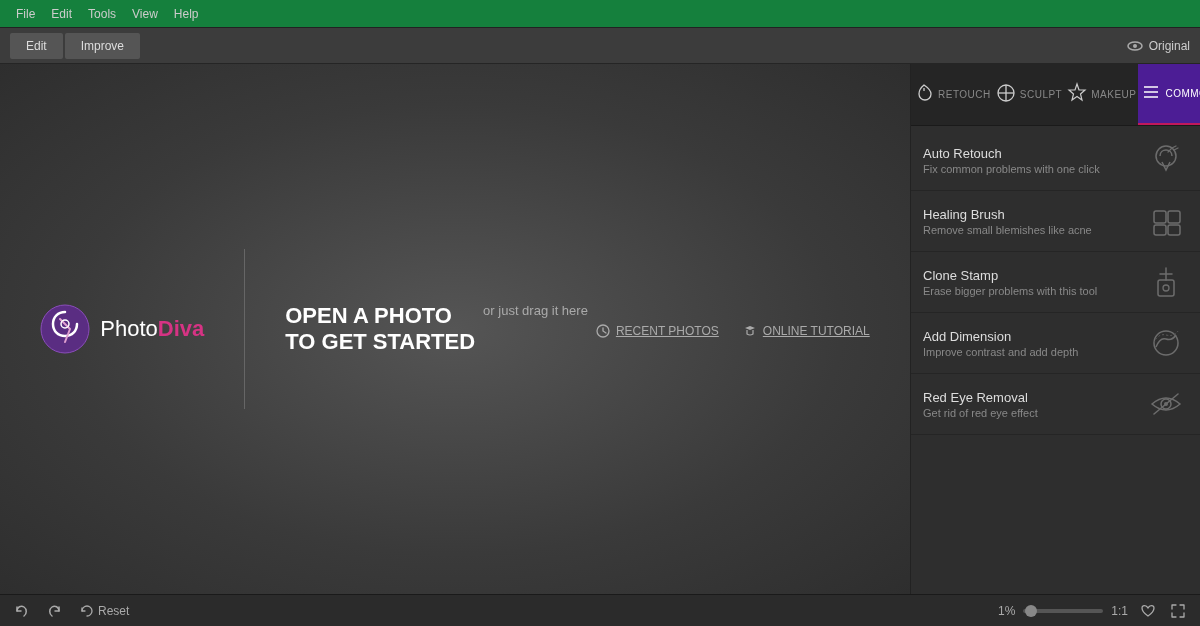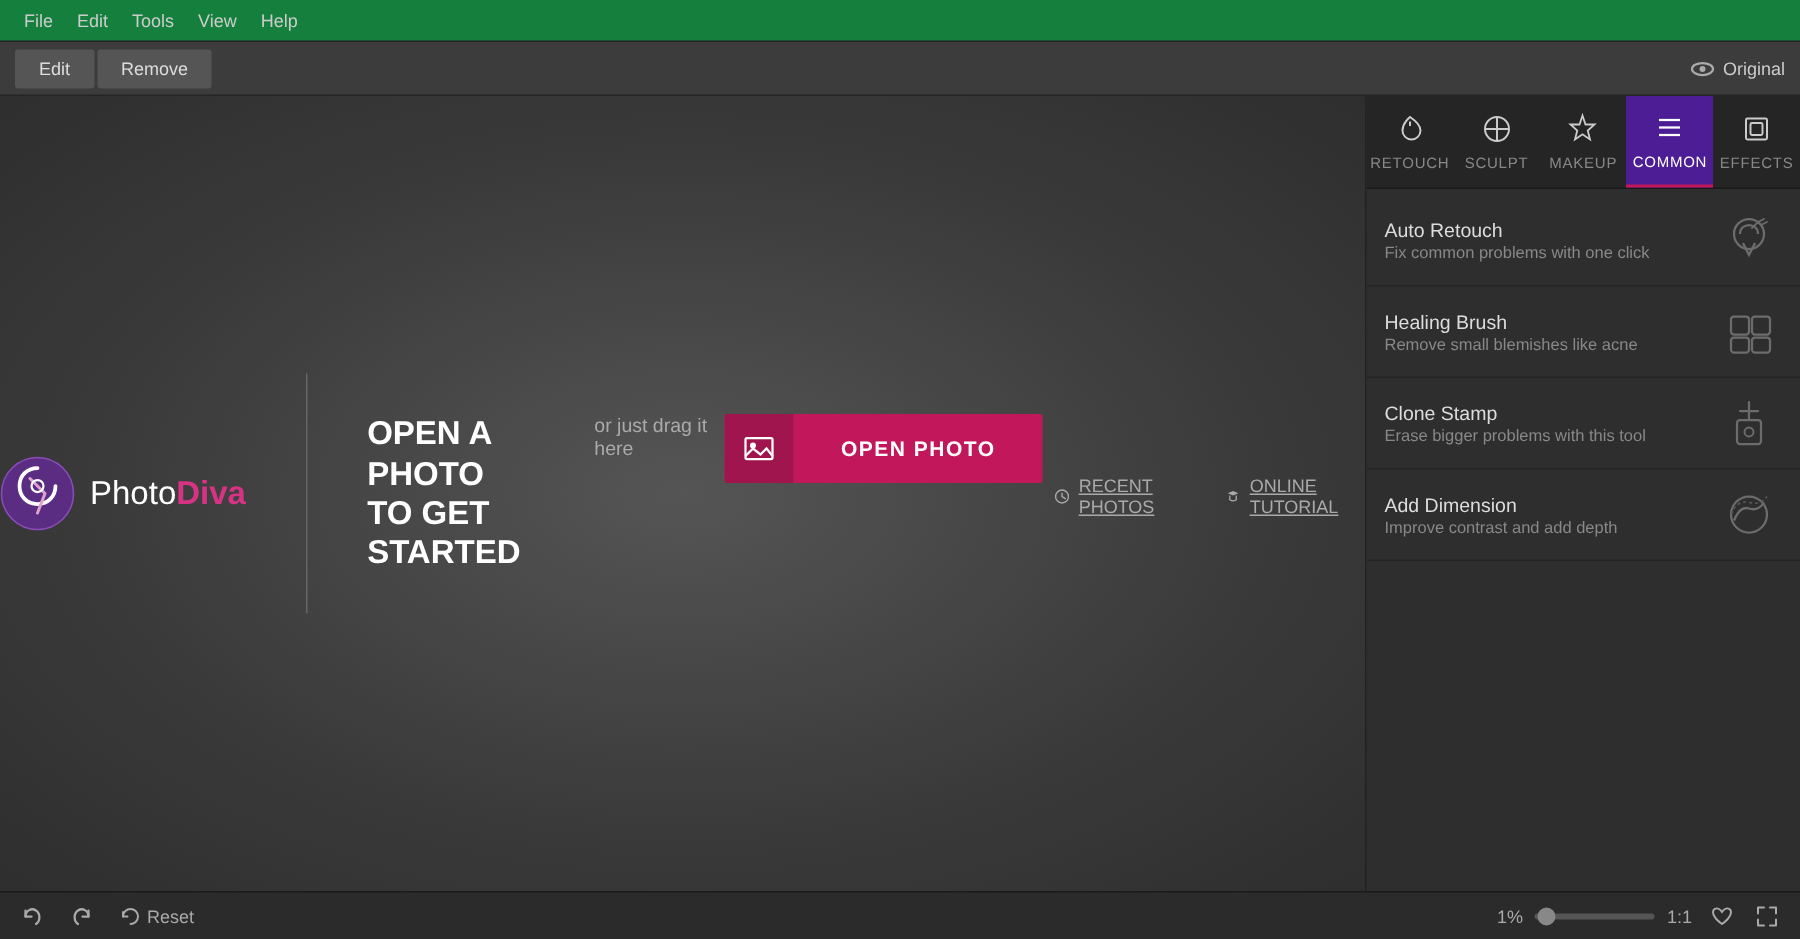--- a/index.html
+++ b/index.html
@@ -178,21 +178,20 @@
     .tab-bar {
       display: flex;
       background: #252525;
       height: 62px;
       border-bottom: 1px solid #1a1a1a;
     }
 
     .tab {
       flex: 1;
       display: flex;
-      flex-direction: column;
       align-items: center;
       justify-content: center;
       gap: 3px;
       cursor: pointer;
       color: #888;
       font-size: 10px;
       letter-spacing: 0.5px;
       padding: 6px 2px;
     }
     .tab.active { background: #4c1d95; color: #fff; border-bottom: 2px solid #c2185b; }
@@ -320,21 +319,21 @@
 <div class="menu-bar">
   <span class="menu-item">File</span>
   <span class="menu-item">Edit</span>
   <span class="menu-item">Tools</span>
   <span class="menu-item">View</span>
   <span class="menu-item">Help</span>
 </div>
 
 <div class="toolbar">
   <button class="toolbar-btn">Edit</button>
-  <button class="toolbar-btn">Remove</button>
+  <button class="toolbar-btn">Improve</button>
   <div class="toolbar-spacer"></div>
   <div class="original-btn">
     <svg width="16" height="16" viewBox="0 0 16 16" fill="#aaa">
       <ellipse cx="8" cy="8" rx="7" ry="4" fill="none" stroke="#aaa" stroke-width="1.5"></ellipse>
       <circle cx="8" cy="8" r="2" fill="#aaa"></circle>
     </svg>
     <span>Original</span>
   </div>
 </div>
 
@@ -357,30 +356,20 @@
 
       <div class="divider-line"></div>
 
       <div class="open-area">
         <div class="open-title">
           <div>OPEN A PHOTO</div>
           <div>TO GET STARTED</div>
         </div>
         <div class="drag-text">or just drag it here</div>
 
-        <button class="open-photo-btn">
-          <div class="btn-icon">
-            <svg width="22" height="22" viewBox="0 0 22 22" fill="white">
-              <rect x="2" y="4" width="18" height="14" rx="1" fill="none" stroke="white" stroke-width="1.5"></rect>
-              <circle cx="7" cy="9" r="2" fill="white"></circle>
-              <path d="M2 16 L7 11 L12 15 L16 11 L20 16" fill="none" stroke="white" stroke-width="1.5"></path>
-            </svg>
-          </div>
-          <span class="btn-label">OPEN PHOTO</span>
-        </button>
 
         <div class="links-row">
           <div class="link-item">
             <svg width="14" height="14" viewBox="0 0 14 14" fill="#aaa">
               <circle cx="7" cy="7" r="6" fill="none" stroke="#aaa" stroke-width="1.3"></circle>
               <path d="M7 4 L7 7 L10 9" stroke="#aaa" stroke-width="1.3" fill="none" stroke-linecap="round"></path>
             </svg>
             <span>RECENT PHOTOS</span>
           </div>
           <div class="link-item">
@@ -508,20 +497,34 @@
         </div>
         <div class="tool-icon-area">
           <svg width="40" height="36" viewBox="0 0 40 36" fill="none">
             <circle cx="20" cy="18" r="12" fill="none" stroke="#aaa" stroke-width="1.5"></circle>
             <path d="M10 22 Q14 12 20 14 Q26 16 30 10" fill="none" stroke="#aaa" stroke-width="1.5"></path>
             <path d="M8 18 Q12 8 20 10 Q28 12 32 6" fill="none" stroke="#888" stroke-width="1" stroke-dasharray="2,2"></path>
           </svg>
         </div>
       </div>
 
+      <div class="tool-item">
+        <div class="tool-info">
+          <div class="tool-name">Red Eye Removal</div>
+          <div class="tool-desc">Get rid of red eye effect</div>
+        </div>
+        <div class="tool-icon-area">
+          <svg width="40" height="36" viewBox="0 0 40 36" fill="none">
+            <path d="M6 18 Q20 6 34 18 Q20 30 6 18Z" fill="none" stroke="#aaa" stroke-width="1.5"></path>
+            <circle cx="20" cy="18" r="5" fill="none" stroke="#aaa" stroke-width="1.5"></circle>
+            <circle cx="20" cy="18" r="2" fill="#aaa"></circle>
+            <line x1="8" y1="28" x2="32" y2="8" stroke="#aaa" stroke-width="1.5" stroke-linecap="round"></line>
+          </svg>
+        </div>
+      </div>
 
     </div>
   </div>
 
 </div>
 
 <div class="bottom-bar">
   <button class="bottom-icon-btn">
     <svg width="16" height="16" viewBox="0 0 16 16" fill="none">
       <path d="M3 8 C3 4 7 2 10 4 C13 6 13 11 10 13" stroke="#aaa" stroke-width="1.5" fill="none" stroke-linecap="round"></path>

